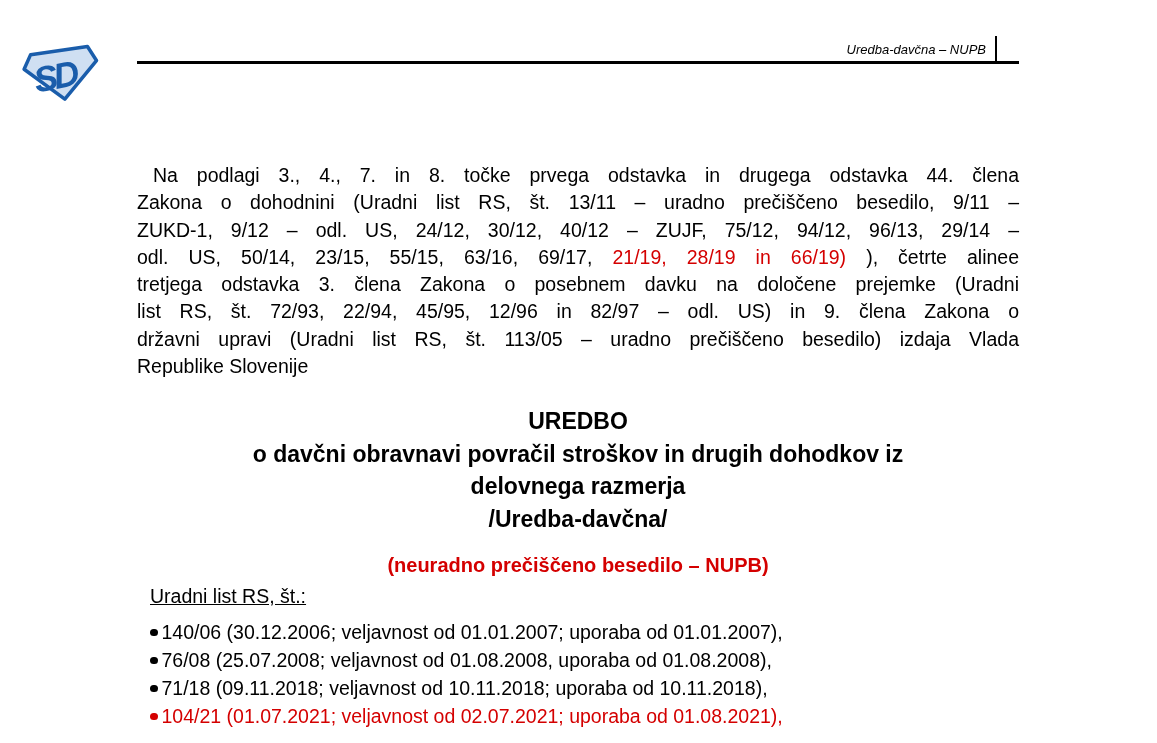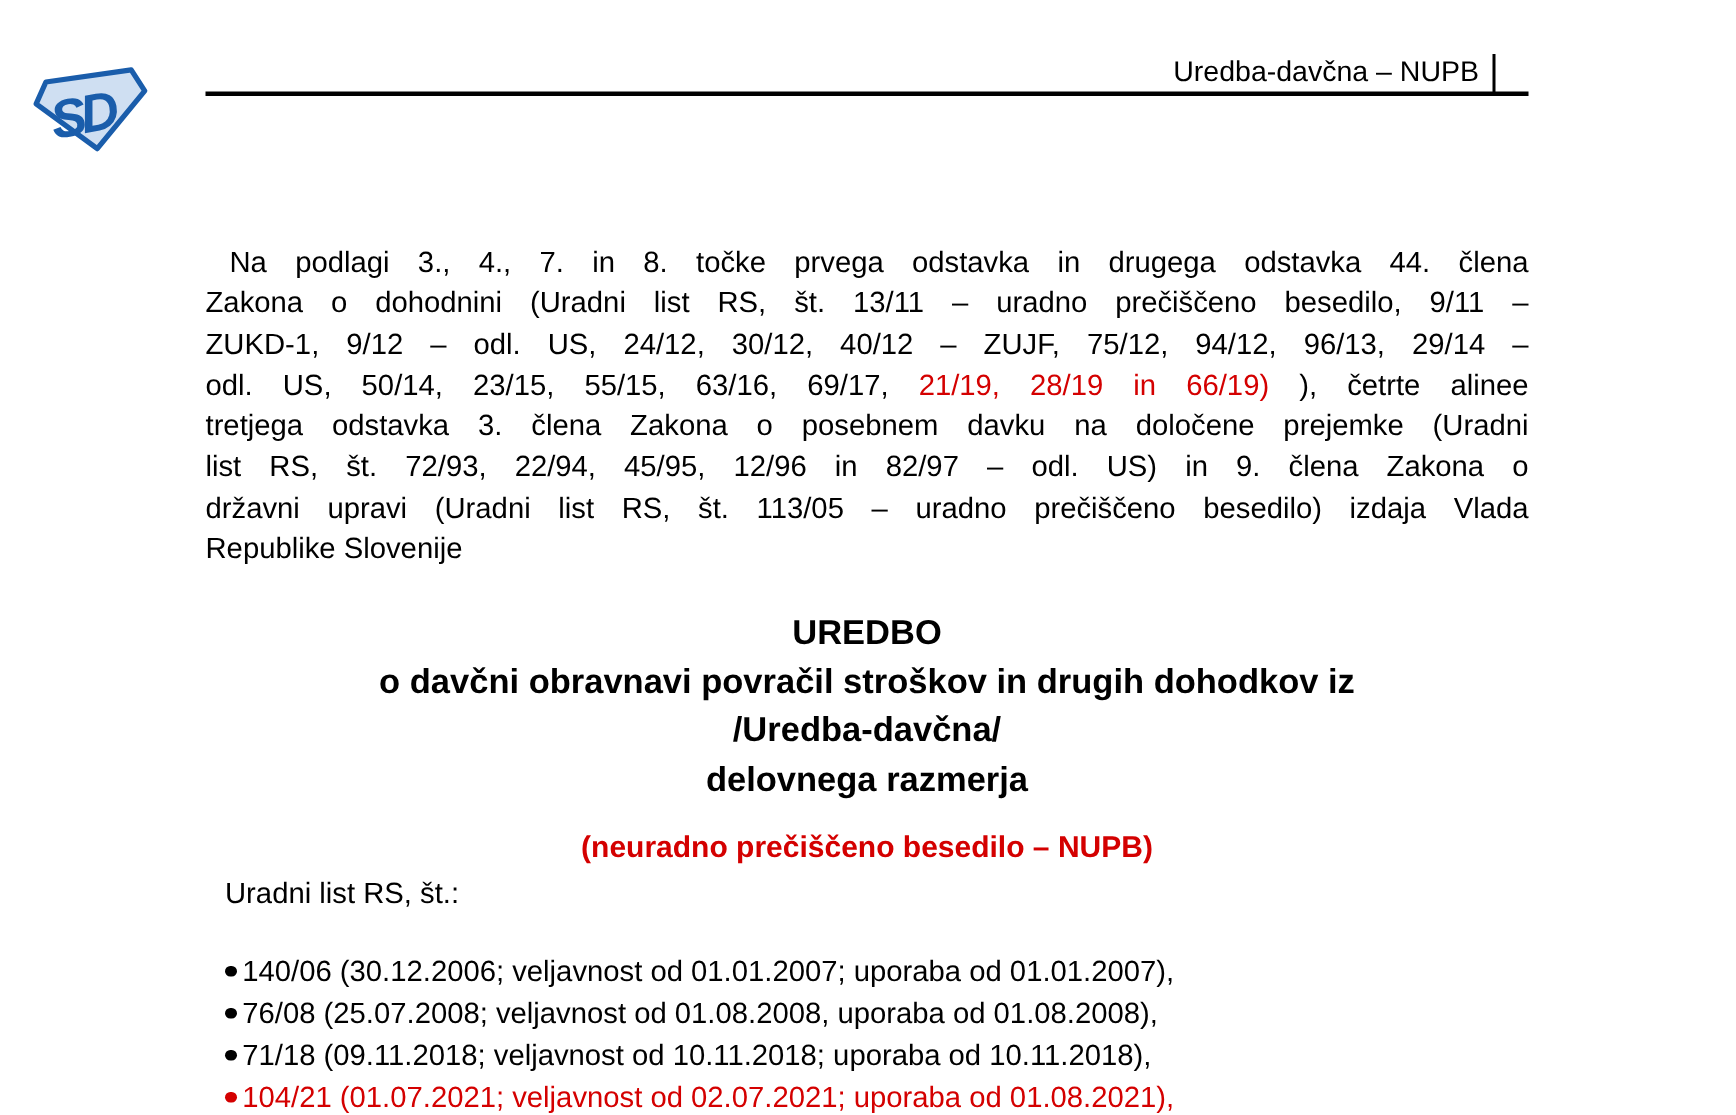--- a/index.html
+++ b/index.html
@@ -13,37 +13,37 @@
     position:relative;
     background:#ffffff;
     color:#000;
     font-family:"Liberation Sans", sans-serif;
   }
   
   .logo{position:absolute;left:22px;top:42px;width:78px;height:62px;}
   .header-text{
     position:absolute;left:137px;top:36px;width:860px;height:26px;
     display:flex;justify-content:flex-end;align-items:center;gap:9px;
-    font-size:19px;white-space:nowrap;
+    font-size:13px;white-space:nowrap;font-style:italic;
   }
   .header-sep{width:2px;height:26px;background:#000;}
   .header-rule{position:absolute;left:137px;top:61px;width:882px;height:2.5px;background:#000;}
   
   .intro{position:absolute;left:137px;top:162px;width:882px;font-size:19.5px;line-height:27.3px;}
   .jline{text-align:justify;text-align-last:justify;}
   .lline{text-align:left;}
   .indent{padding-left:16px;}
   .red{color:var(--red);}
   
   .title-block{position:absolute;left:137px;top:405px;width:882px;text-align:center;font-weight:bold;}
   .title-line{font-size:23px;line-height:32.5px;}
   .title-sub{font-size:20px;line-height:30px;color:var(--red);margin-top:15px;}
   
   .gazette{position:absolute;left:150px;top:582px;width:869px;font-size:19.5px;line-height:28px;}
-  .gazette-heading{margin-bottom:24px;}
+  .gazette-heading{margin-bottom:8px;text-decoration:underline;}
   .gazette-item{white-space:nowrap;}
   .bullet{display:inline-block;width:7.5px;height:7.5px;border-radius:50%;background:currentColor;vertical-align:middle;margin:-3px 4px 0 0;}
 </style>
 </head>
 <body>
 
 <svg class="logo" viewBox="0 0 100 80" aria-hidden="true">
   <g transform="rotate(-5 50 40)">
     <polygon points="13,13 87,9 97,28 52,74 3,31" fill="var(--logo-fill)" stroke="var(--logo-blue)" stroke-width="4.5" stroke-linejoin="round"></polygon>
     <text x="14" y="59" font-size="46" font-weight="bold" font-style="italic" font-family="Liberation Sans, sans-serif" fill="var(--logo-blue)" letter-spacing="-5" transform="rotate(-6 50 40)">SD</text>
@@ -67,22 +67,22 @@
   </div>
   <div class="jline">tretjega odstavka 3. člena Zakona o posebnem davku na določene prejemke (Uradni</div>
   <div class="jline">list RS, št. 72/93, 22/94, 45/95, 12/96 in 82/97 – odl. US) in 9. člena Zakona o</div>
   <div class="jline">državni upravi (Uradni list RS, št. 113/05 – uradno prečiščeno besedilo) izdaja Vlada</div>
   <div class="lline">Republike Slovenije</div>
 </div>
 
 <div class="title-block">
   <div class="title-line">UREDBO</div>
   <div class="title-line">o davčni obravnavi povračil stroškov in drugih dohodkov iz</div>
+  <div class="title-line">delovnega razmerja</div>
   <div class="title-line">/Uredba-davčna/</div>
-  <div class="title-line">delovnega razmerja</div>
   <div class="title-sub">(neuradno prečiščeno besedilo – NUPB)</div>
 </div>
 
 <div class="gazette">
   <div class="gazette-heading">Uradni list RS, št.:</div>
   <div class="gazette-item">
     <span class="bullet"></span><span>140/06 (30.12.2006; veljavnost od 01.01.2007; uporaba od 01.01.2007),</span>
   </div>
   <div class="gazette-item">
     <span class="bullet"></span><span>76/08 (25.07.2008; veljavnost od 01.08.2008, uporaba od 01.08.2008),</span>

